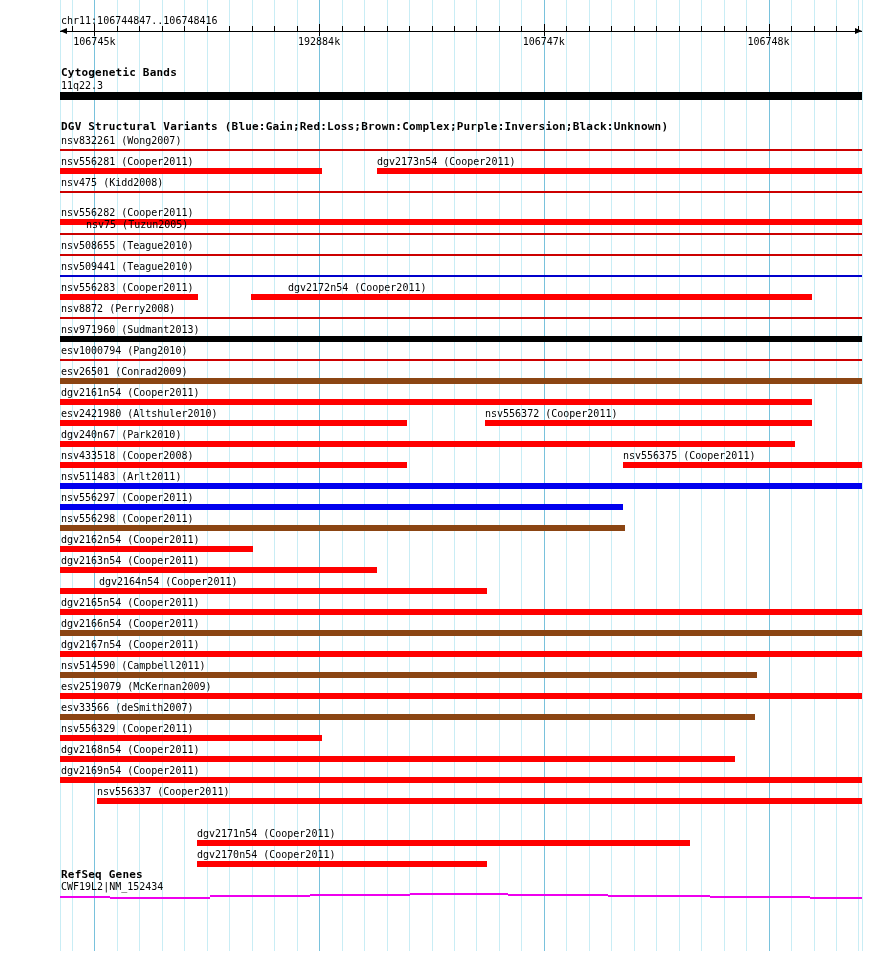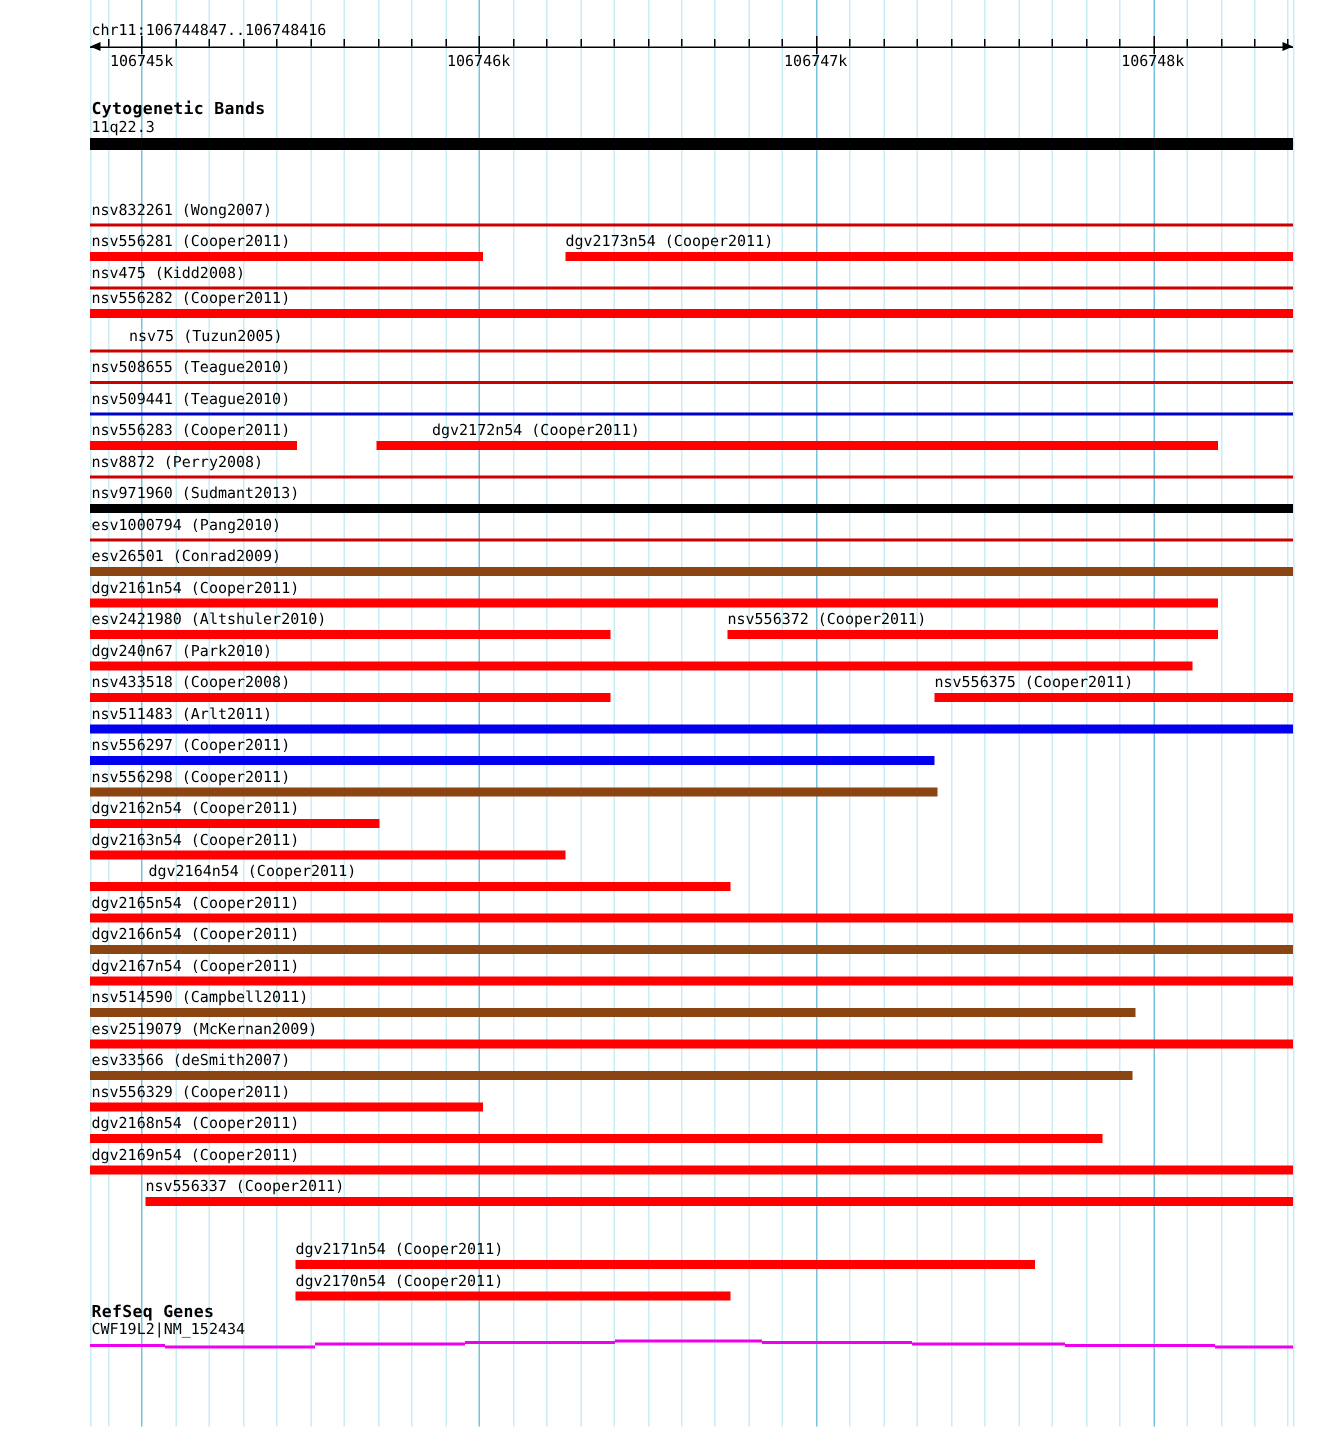--- a/index.html
+++ b/index.html
@@ -93,47 +93,48 @@
       <div class="tick" style="left: 701.1px; top: 26px; height: 5px;"></div>
       <div class="tick" style="left: 723.6px; top: 26px; height: 5px;"></div>
       <div class="tick" style="left: 746px; top: 26px; height: 5px;"></div>
       <div class="tick" style="left: 791px; top: 26px; height: 5px;"></div>
       <div class="tick" style="left: 813.5px; top: 26px; height: 5px;"></div>
       <div class="tick" style="left: 835.9px; top: 26px; height: 5px;"></div>
       <div class="tick" style="left: 858.4px; top: 26px; height: 5px;"></div>
       <div class="tick" style="left: 94.4px; top: 24px; height: 12px;"></div>
       <div class="txt" style="left: 70.3811px; top: 36px; width: 48px; text-align: center;">106745k</div>
       <div class="tick" style="left: 319.1px; top: 24px; height: 12px;"></div>
-      <div class="txt" style="left: 295.094px; top: 36px; width: 48px; text-align: center;">106746k</div>
+      <div class="txt" style="left: 295.094px; top: 36px; width: 48px; text-align: center;">192884k</div>
       <div class="tick" style="left: 543.8px; top: 24px; height: 12px;"></div>
       <div class="txt" style="left: 519.807px; top: 36px; width: 48px; text-align: center;">106747k</div>
       <div class="tick" style="left: 768.5px; top: 24px; height: 12px;"></div>
       <div class="txt" style="left: 744.519px; top: 36px; width: 48px; text-align: center;">106748k</div>
     </div>
 
   <div class="sec-title" style="left:61px;top:67px;">Cytogenetic Bands</div>
   <div class="txt" style="left:61px;top:80px;">11q22.3</div>
   <div id="cytoband-bar" class="bar" style="left: 60px; top: 92px; width: 802px; height: 8px; background: rgb(0, 0, 0);"></div>
 
+  <div class="sec-title" style="left:61px;top:121px;">DGV Structural Variants (Blue:Gain;Red:Loss;Brown:Complex;Purple:Inversion;Black:Unknown)</div>
   <div id="tracks">
       <div style="position: absolute; left: 0px; top: 134px; width: 890px; height: 21px;">
         <div class="txt" style="left: 61px; top: 1px;">nsv832261 (Wong2007)</div>
         <div class="bar" style="left: 60px; top: 15px; width: 802px; height: 2px; background: rgb(204, 0, 0);"></div>
       </div>
       <div style="position: absolute; left: 0px; top: 155px; width: 890px; height: 21px;">
         <div class="txt" style="left: 61px; top: 1px;">nsv556281 (Cooper2011)</div>
         <div class="bar" style="left: 60px; top: 13px; width: 262px; height: 6px; background: rgb(255, 0, 0);"></div>
         <div class="txt" style="left: 377px; top: 1px;">dgv2173n54 (Cooper2011)</div>
         <div class="bar" style="left: 377px; top: 13px; width: 485px; height: 6px; background: rgb(255, 0, 0);"></div>
       </div>
       <div style="position: absolute; left: 0px; top: 176px; width: 890px; height: 21px;">
         <div class="txt" style="left: 61px; top: 1px;">nsv475 (Kidd2008)</div>
         <div class="bar" style="left: 60px; top: 15px; width: 802px; height: 2px; background: rgb(204, 0, 0);"></div>
       </div>
-      <div style="position: absolute; left: 0px; top: 193px; width: 807px; height: 21px;">
+      <div style="position: absolute; left: 0px; top: 206px; width: 807px; height: 21px;">
         <div class="txt" style="left: 61px; top: 1px;">nsv556282 (Cooper2011)</div>
         <div class="bar" style="left: 60px; top: 13px; width: 802px; height: 6px; background: rgb(255, 0, 0);"></div>
       </div>
       <div style="position: absolute; left: 0px; top: 218px; width: 890px; height: 21px;">
         <div class="txt" style="left: 61px; top: 1px; margin-left: 25px;">nsv75 (Tuzun2005)</div>
         <div class="bar" style="left: 60px; top: 15px; width: 802px; height: 2px; background: rgb(204, 0, 0);"></div>
       </div>
       <div style="position: absolute; left: 0px; top: 239px; width: 890px; height: 21px;">
         <div class="txt" style="left: 61px; top: 1px;">nsv508655 (Teague2010)</div>
         <div class="bar" style="left: 60px; top: 15px; width: 802px; height: 2px; background: rgb(204, 0, 0);"></div>

